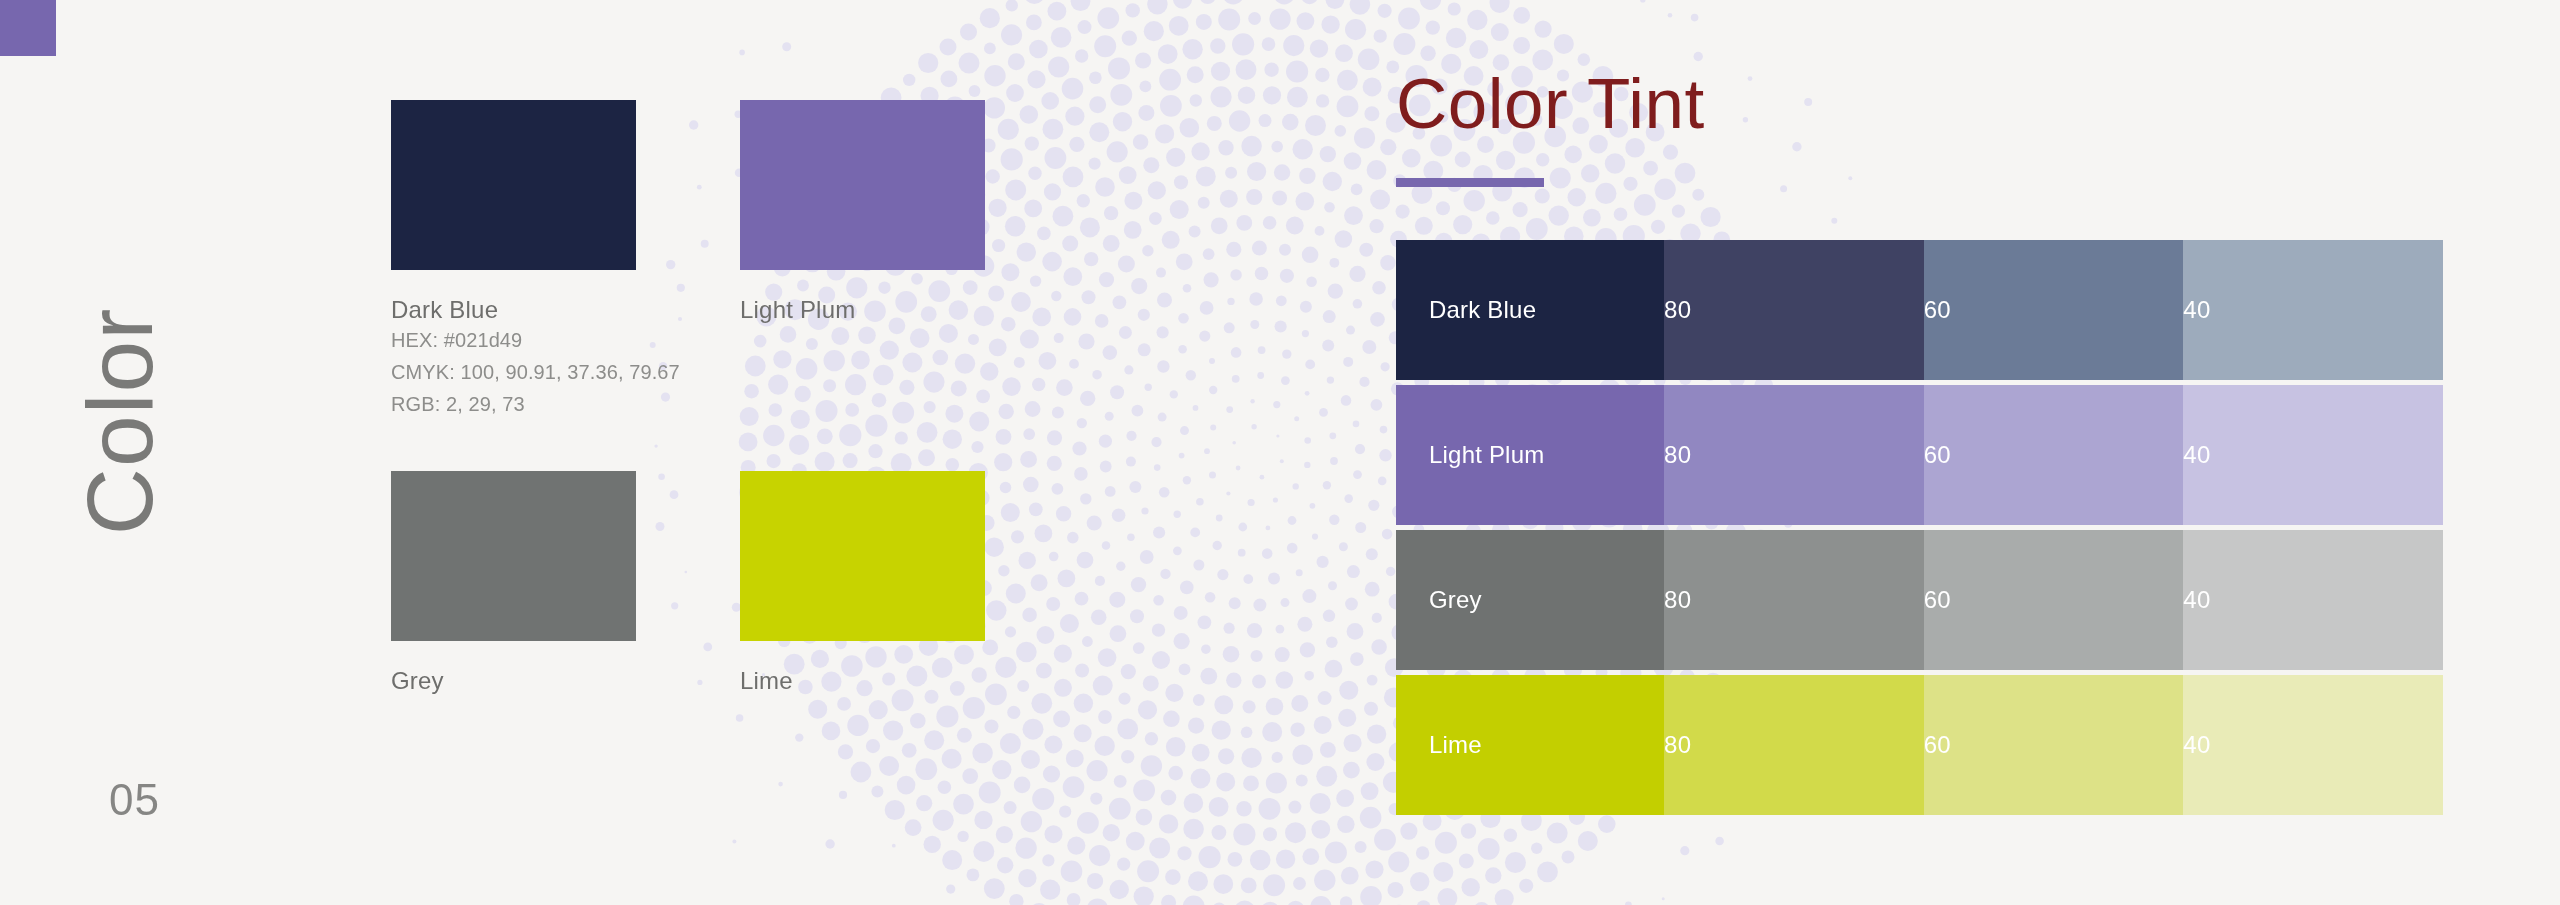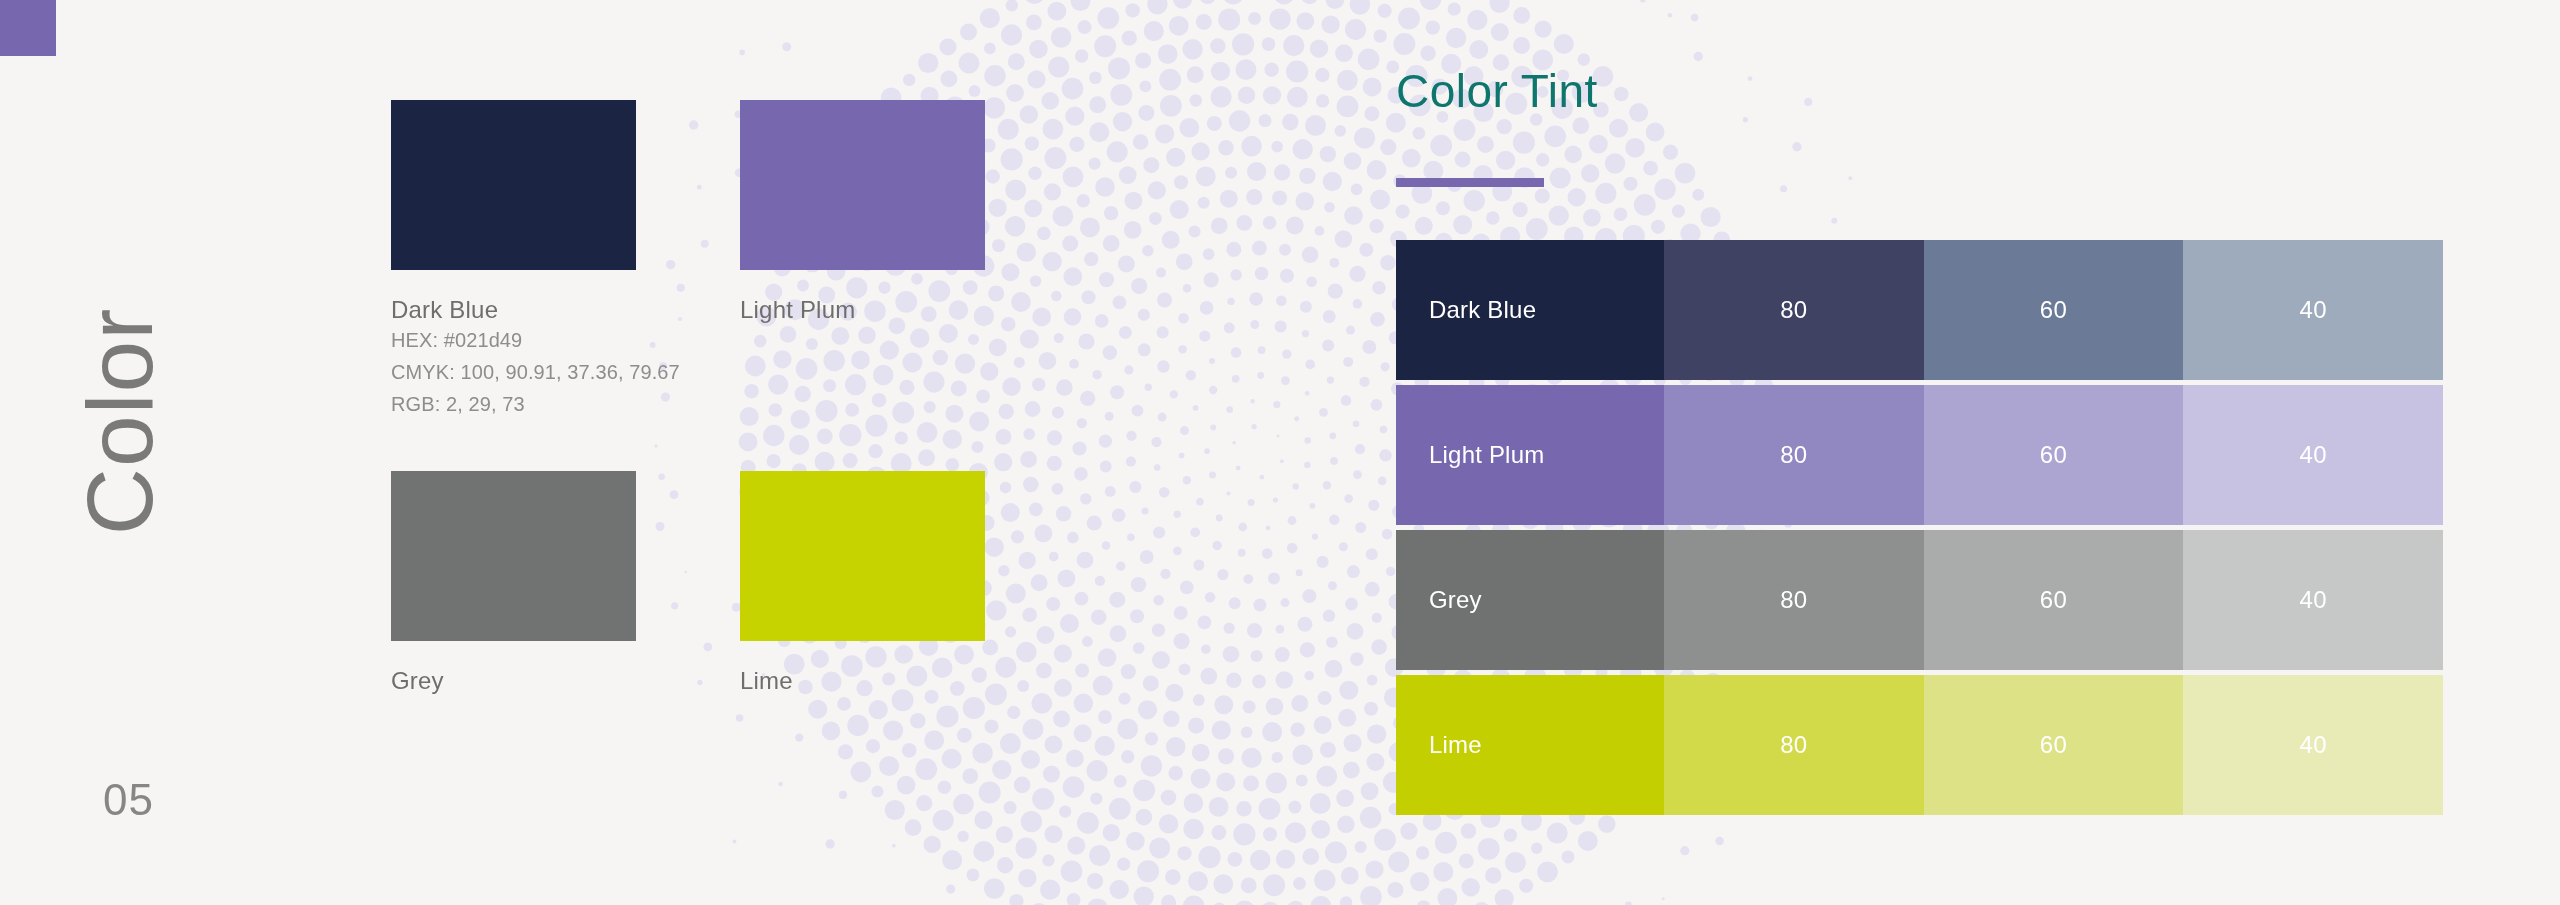--- a/index.html
+++ b/index.html
@@ -52,21 +52,21 @@
     font-size: 93px;
     font-weight: 300;
     letter-spacing: 1px;
     color: #7a7a78;
     white-space: nowrap;
     line-height: 1;
   }
 
   .page-number {
     position: absolute;
-    left: 103px;
+    left: 109px;
     top: 775px;
     font-size: 44px;
     font-weight: 300;
     color: #868684;
     letter-spacing: 1px;
   }
 
   
   .swatch-grid {
     position: absolute;
@@ -102,23 +102,23 @@
     line-height: 32px;
     letter-spacing: 0.1px;
     white-space: nowrap;
   }
 
   
   .panel-title {
     position: absolute;
     left: 1396px;
     top: 68px;
-    font-size: 46px;
+    font-size: 71px;
     font-weight: 300;
-    color: #0f766e;
+    color: #7f1d1d;
     letter-spacing: 0.5px;
     line-height: 1;
   }
   .panel-rule {
     position: absolute;
     left: 1396px;
     top: 178px;
     width: 148px;
     height: 9px;
     background: #7767ae;
@@ -142,21 +142,20 @@
     height: 100%;
   }
   .tint-cell.base {
     flex: 0 0 268px;
     padding-left: 33px;
     box-sizing: border-box;
     justify-content: flex-start;
   }
   .tint-cell.step {
     flex: 1 1 0;
-    justify-content: center;
   }
   .tint-label {
     font-size: 24px;
     font-weight: 400;
     color: #ffffff;
     letter-spacing: 0.2px;
   }
   .tint-value {
     font-size: 24px;
     font-weight: 400;

